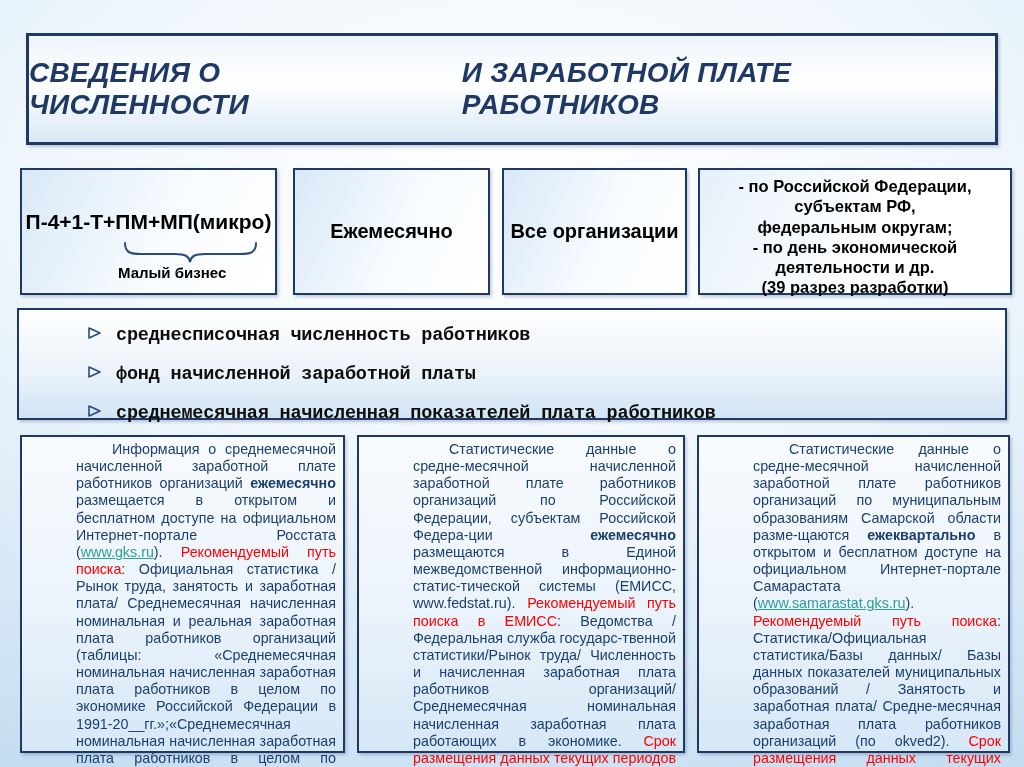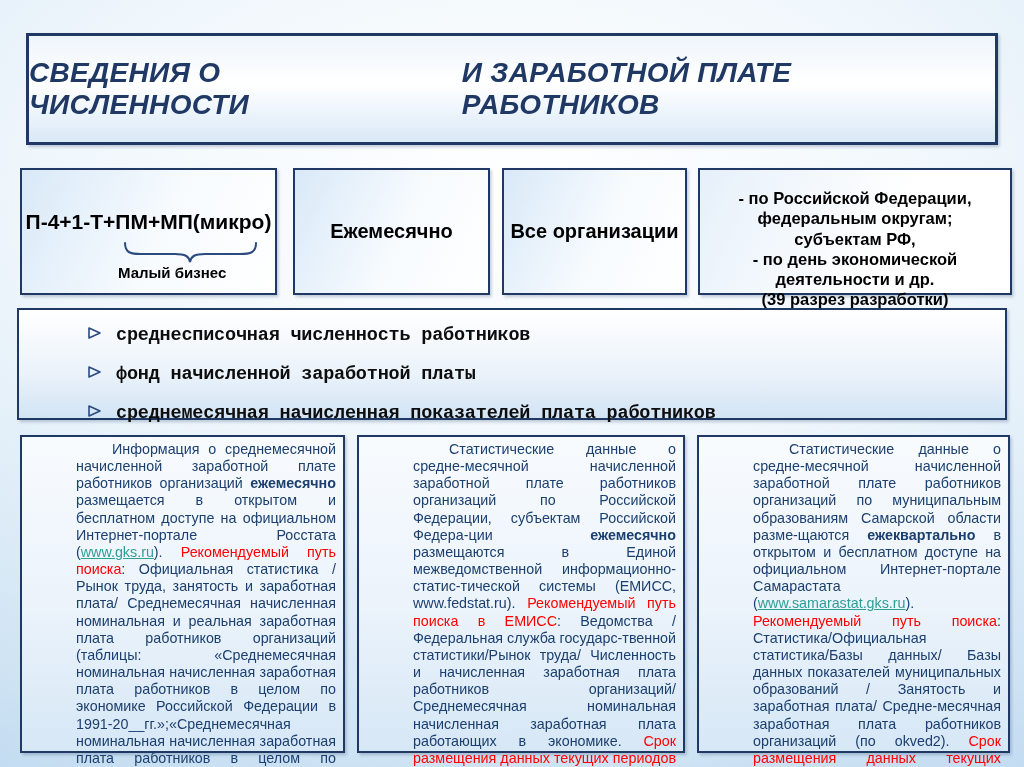--- a/index.html
+++ b/index.html
@@ -16,21 +16,21 @@
     background:linear-gradient(180deg, #eef5fb 0%, #ffffff 45%, #d9e9f7 100%);
     display:flex; flex-direction:row; justify-content:center; align-items:center; gap:15px;
   }
   .title-line { font-size:28px; font-weight:bold; font-style:italic; color:#1F3864; letter-spacing:0.3px; }
 
   
   .cell { background:linear-gradient(115deg, #d9e9f8 0%, #f7fbfe 55%, #ffffff 100%); }
   .form-box   { left:20px;  top:168px; width:257px; height:127px; }
   .freq-box   { left:293px; top:168px; width:197px; height:127px; display:flex; align-items:center; justify-content:center; }
   .cover-box  { left:502px; top:168px; width:185px; height:127px; display:flex; align-items:center; justify-content:center; }
-  .brk-box    { left:698px; top:168px; width:314px; height:127px; padding-top:18px; text-align:center;
+  .brk-box    { left:698px; top:168px; width:314px; height:127px; padding-top:6px; text-align:center;
                 background:linear-gradient(115deg, #e6f0fa 0%, #ffffff 60%); }
   .cell-label { font-size:20px; font-weight:bold; color:#000; }
   .form-label { position:absolute; top:40px; left:0; right:0; text-align:center; font-size:21px; font-weight:bold; color:#000; }
   .brace      { position:absolute; top:70px; left:101px; }
   .form-note  { position:absolute; top:94px; left:96px; width:145px; text-align:left; font-size:15px; font-weight:bold; color:#000; }
   .brk-line   { font-size:16.5px; font-weight:bold; color:#000; line-height:20.3px; }
 
   
   .ind-box {
     left:17px; top:308px; width:990px; height:112px; padding:12px 0 0 68px;
@@ -78,22 +78,22 @@
   <div class="panel cell freq-box">
     <span class="cell-label">Ежемесячно</span>
   </div>
 
   <div class="panel cell cover-box">
     <span class="cell-label">Все организации</span>
   </div>
 
   <div class="panel brk-box">
     <div class="brk-line">- по Российской Федерации,</div>
+    <div class="brk-line">субъектам РФ,</div>
     <div class="brk-line">федеральным округам;</div>
-    <div class="brk-line">субъектам РФ,</div>
     <div class="brk-line">- по день экономической</div>
     <div class="brk-line">деятельности и др.</div>
     <div class="brk-line">(39 разрез разработки)</div>
   </div>
 
   <div class="panel ind-box">
     <div class="ind-item">
       <span>
         <svg width="16" height="14" viewBox="0 0 16 14">
             <path d="M2 2 L13 7 L2 12 Z" fill="none" stroke="#2b4a7d" stroke-width="1.6" stroke-linejoin="round"></path>

